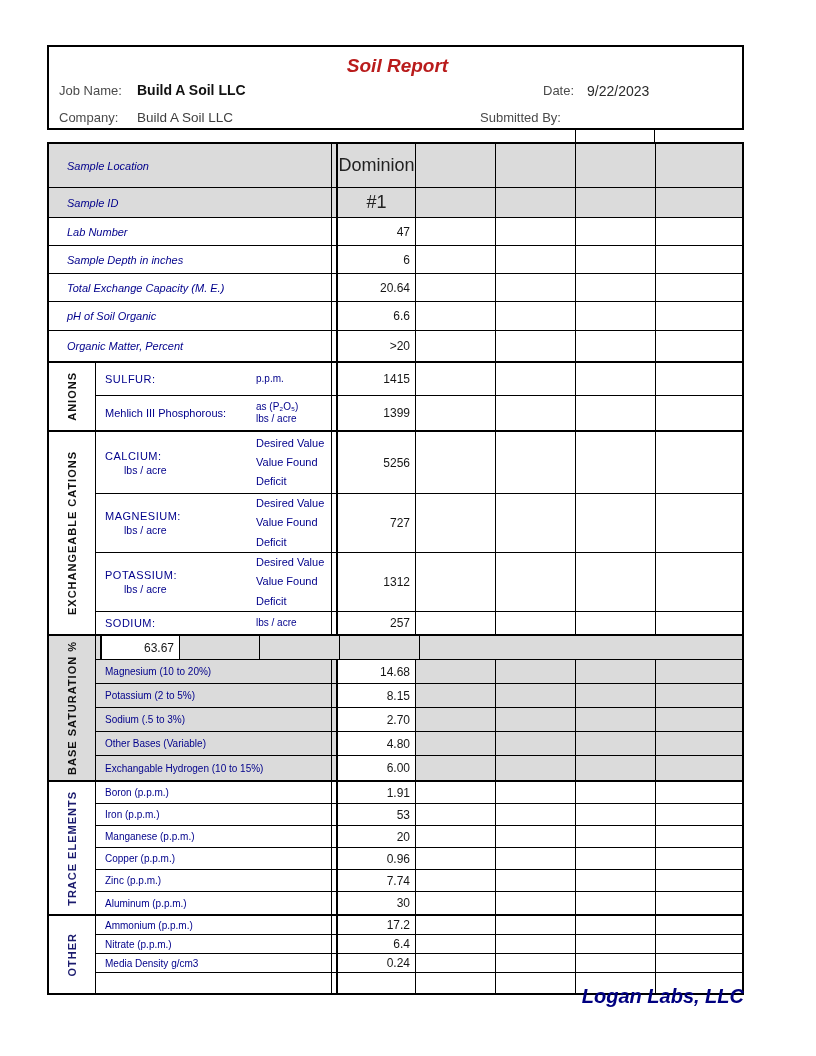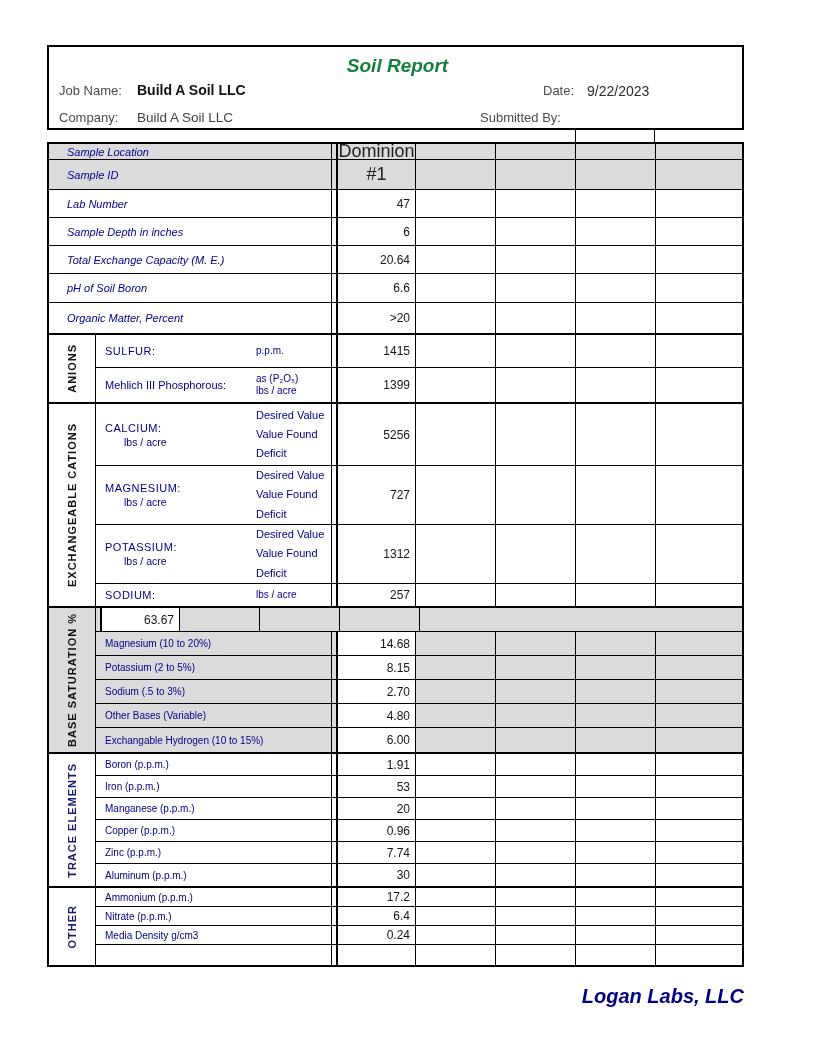--- a/index.html
+++ b/index.html
@@ -3,21 +3,21 @@
 <meta charset="utf-8">
 <style>
   html,body{margin:0;padding:0;background:#fff;}
   .page{position:relative;width:816px;height:1056px;background:#ffffff;
         font-family:"Liberation Sans", sans-serif;overflow:hidden;}
 
   
   .hdr{position:absolute;left:47px;top:45px;width:697px;height:85px;
        border:2px solid #000;box-sizing:border-box;background:#fff;}
   .hdr-title{position:absolute;left:4px;right:0;top:8px;text-align:center;
-       font-size:19px;font-weight:bold;font-style:italic;color:#15803d;}
+       font-size:19px;font-weight:bold;font-style:italic;color:#b91c1c;}
   .hdr-label{position:absolute;font-size:13px;color:#4a4a4a;}
   .hdr-val{position:absolute;font-size:13px;color:#2b2b2b;}
   .jobname{font-weight:bold;color:#111;font-size:14px;}
 
   .stub{position:absolute;width:1px;background:#000;}
 
   
   .tbl{position:absolute;left:47px;top:142px;width:697px;
        border:2px solid #000;box-sizing:border-box;background:#fff;}
   .band{display:flex;border-bottom:2px solid #000;}
@@ -74,21 +74,21 @@
     <div class="hdr-label" style="left:431px;top:63px;">Submitted By:</div>
   </div>
 
   <div class="stub" style="left:575px;top:129px;height:13px;"></div>
   <div class="stub" style="left:654px;top:129px;height:13px;"></div>
 
   <div class="tbl">
 
     <div class="band">
       <div class="rows">
-        <div class="t-row shade" style="height:16px;">
+        <div class="t-row shade" style="height:44px;">
           <div class="cell w-labfull ilabel">Sample Location</div>
           <div class="cell w-gap"></div>
           <div class="cell w-d1 val center">Dominion</div>
           <div class="cell w-d"></div>
           <div class="cell w-d"></div>
           <div class="cell w-d"></div>
           <div class="cell w-dlast"></div>
         </div>
         <div class="t-row shade" style="height:30px;">
           <div class="cell w-labfull ilabel">Sample ID</div>
@@ -120,21 +120,21 @@
         <div class="t-row" style="height:28px;">
           <div class="cell w-labfull ilabel">Total Exchange Capacity (M. E.)</div>
           <div class="cell w-gap"></div>
           <div class="cell w-d1 val">20.64</div>
           <div class="cell w-d"></div>
           <div class="cell w-d"></div>
           <div class="cell w-d"></div>
           <div class="cell w-dlast"></div>
         </div>
         <div class="t-row" style="height:29px;">
-          <div class="cell w-labfull ilabel">pH of Soil Boron</div>
+          <div class="cell w-labfull ilabel">pH of Soil Organic</div>
           <div class="cell w-gap"></div>
           <div class="cell w-d1 val">6.6</div>
           <div class="cell w-d"></div>
           <div class="cell w-d"></div>
           <div class="cell w-d"></div>
           <div class="cell w-dlast"></div>
         </div>
         <div class="t-row lastrow" style="height:30px;">
           <div class="cell w-labfull ilabel">Organic Matter, Percent</div>
           <div class="cell w-gap"></div>

